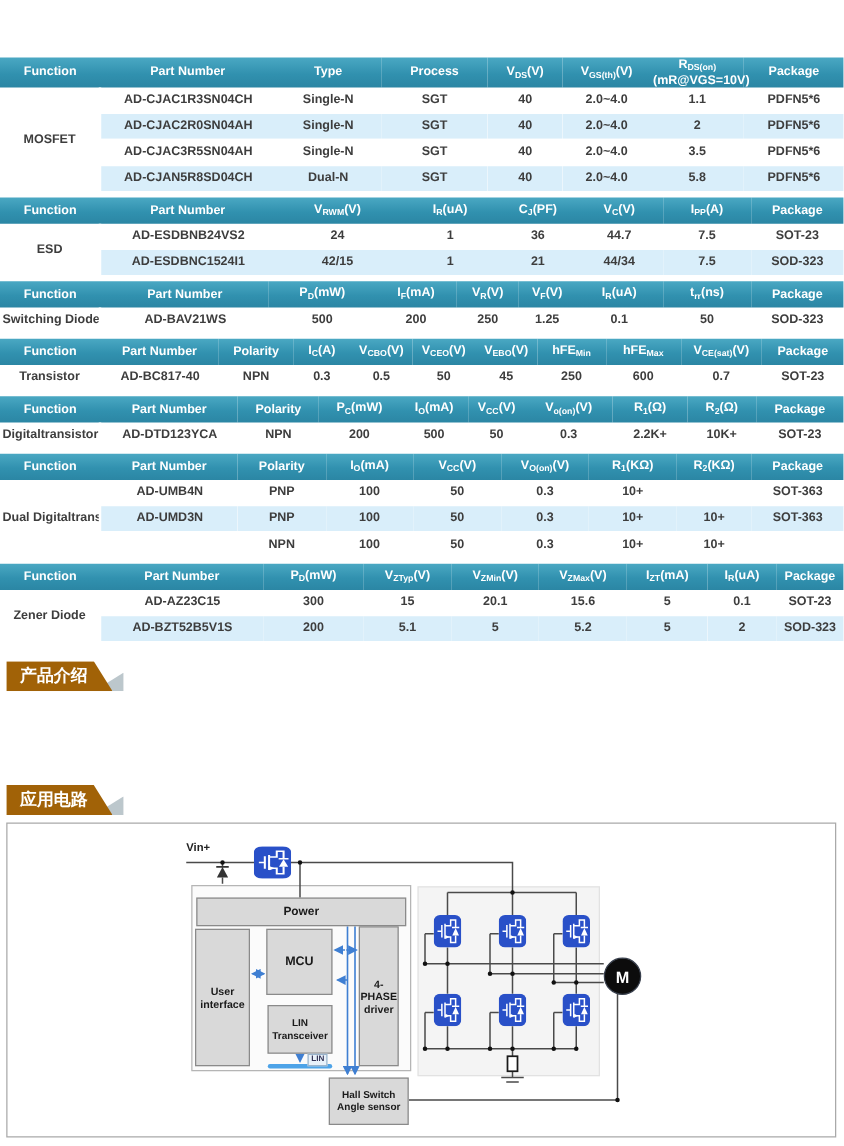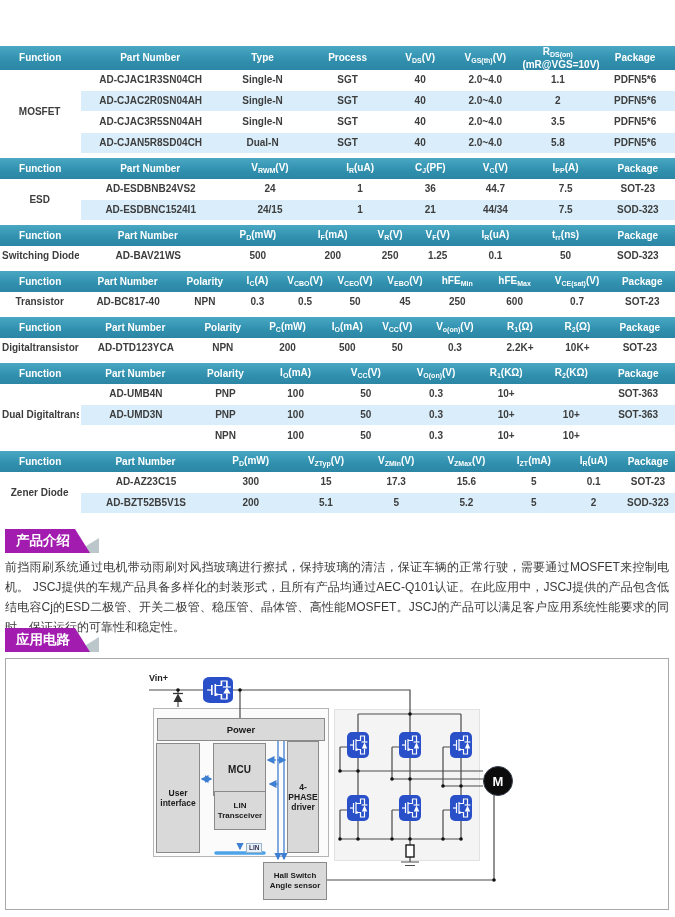--- a/index.html
+++ b/index.html
@@ -12,39 +12,39 @@
            color:#fff;font-size:10px;font-weight:bold;height:21px;padding:0 2px;
            text-align:center;line-height:1.1;}
   tbody td{height:20px;font-size:10px;font-weight:bold;color:#3d3d3d;text-align:center;
            padding:0 2px;border-bottom:1px solid #fff;background:#fff;overflow:hidden;white-space:nowrap;}
   tbody tr:nth-child(even) td{background:#d9eefa;}
   tbody td.fn{background:#fff;border-right:2px solid #fff;}
   sub{font-size:7px;vertical-align:-2px;}
   .badge{position:absolute;left:5px;display:inline-block;}
   .badge .fold{position:absolute;right:-9px;bottom:0;width:24px;height:15px;
                background:#bcc7cc;clip-path:polygon(100% 0,100% 100%,0 100%);}
-  .badge .badge-label{position:relative;display:inline-block;background:#a21caf;color:#fff;
+  .badge .badge-label{position:relative;display:inline-block;background:#a16207;color:#fff;
         font-size:13.5px;font-weight:bold;padding:3px 20px 3px 11px;
         clip-path:polygon(0 0,calc(100% - 15px) 0,100% 100%,0 100%);}
   .intro-badge{top:529px;}
   .circuit-badge{top:628px;}
   .intro-body{position:absolute;top:557px;left:5px;width:664px;font-size:12px;
               line-height:20px;color:#3a3a3a;text-align:justify;}
   .diagram-box{position:absolute;top:658px;left:5px;width:662px;height:250px;
                border:1px solid #a9a9a9;background:#fff;}
   .ctr{position:absolute;background:#fbfbfb;border:1px solid #b5b5b5;}
   .left-ctr{left:147px;top:49px;width:174px;height:147px;}
   .bridge-ctr{left:328px;top:50px;width:144px;height:150px;background:#f4f4f4;border:1px solid #e2e2e2;}
   .wires{position:absolute;left:0;top:0;}
   .blk{position:absolute;background:#d9d9d9;border:1px solid #8a8a8a;display:flex;align-items:center;
        justify-content:center;text-align:center;font-weight:bold;color:#1a1a1a;line-height:1.2;}
   .power{left:151px;top:59px;width:166px;height:21px;font-size:9.5px;}
   .ui{left:150px;top:84px;width:42px;height:108px;font-size:8.5px;}
   .mcu{left:207px;top:84px;width:51px;height:51px;font-size:10px;}
-  .lin{left:208px;top:132px;width:50px;height:37px;font-size:8px;}
+  .lin{left:208px;top:145px;width:50px;height:37px;font-size:8px;}
   .phase{left:281px;top:82px;width:30px;height:110px;font-size:8.5px;}
   .hall{left:257px;top:203px;width:62px;height:36px;font-size:8px;}
   .motor{position:absolute;left:477px;top:107px;width:28px;height:28px;border-radius:50%;
          background:#0c0c0c;border:1px solid #39404d;color:#fff;font-size:13px;font-weight:bold;
          display:flex;align-items:center;justify-content:center;}
   .vin{position:absolute;left:143px;top:14px;font-size:9px;font-weight:bold;color:#222;}
   .lin-tag{position:absolute;left:240px;top:184px;font-size:6.5px;font-weight:bold;color:#335;
            background:#e8f1fa;border:1px solid #9ab4cc;line-height:8px;padding:0 2px;}
   .mos{position:absolute;width:22px;height:26px;}
   .mos-top{left:197px;top:18px;width:30px;height:26px;}
@@ -148,21 +148,21 @@
             <td>AD-ESDBNB24VS2</td>
             <td>24</td>
             <td>1</td>
             <td>36</td>
             <td>44.7</td>
             <td>7.5</td>
             <td>SOT-23</td>
           </tr>
           <tr>
             <td>AD-ESDBNC1524I1</td>
-            <td>24/15</td>
+            <td>42/15</td>
             <td>1</td>
             <td>21</td>
             <td>44/34</td>
             <td>7.5</td>
             <td>SOD-323</td>
           </tr>
         </tbody>
       </table>
       <table>
         <colgroup>
@@ -373,21 +373,21 @@
             <th>I<sub>R</sub>(uA)</th>
             <th>Package</th>
           </tr>
         </thead>
         <tbody>
           <tr>
             <td class="fn" rowspan="2">Zener Diode</td>
             <td>AD-AZ23C15</td>
             <td>300</td>
             <td>15</td>
-            <td>17.3</td>
+            <td>20.1</td>
             <td>15.6</td>
             <td>5</td>
             <td>0.1</td>
             <td>SOT-23</td>
           </tr>
           <tr>
             <td>AD-BZT52B5V1S</td>
             <td>200</td>
             <td>5.1</td>
             <td>5</td>
@@ -398,21 +398,20 @@
           </tr>
         </tbody>
       </table>
     </div>
 
   <div class="badge intro-badge">
     <span class="fold"></span>
     <span class="badge-label">产品介绍</span>
   </div>
 
-  <div class="intro-body">前挡雨刷系统通过电机带动雨刷对风挡玻璃进行擦拭，保持玻璃的清洁，保证车辆的正常行驶，需要通过MOSFET来控制电机。 JSCJ提供的车规产品具备多样化的封装形式，且所有产品均通过AEC-Q101认证。在此应用中，JSCJ提供的产品包含低结电容Cj的ESD二极管、开关二极管、稳压管、晶体管、高性能MOSFET。JSCJ的产品可以满足客户应用系统性能要求的同时，保证运行的可靠性和稳定性。</div>
 
   <div class="badge circuit-badge">
     <span class="fold"></span>
     <span class="badge-label">应用电路</span>
   </div>
 
   <div class="diagram-box">
 
     <svg width="0" height="0" style="position:absolute">
       <defs>

